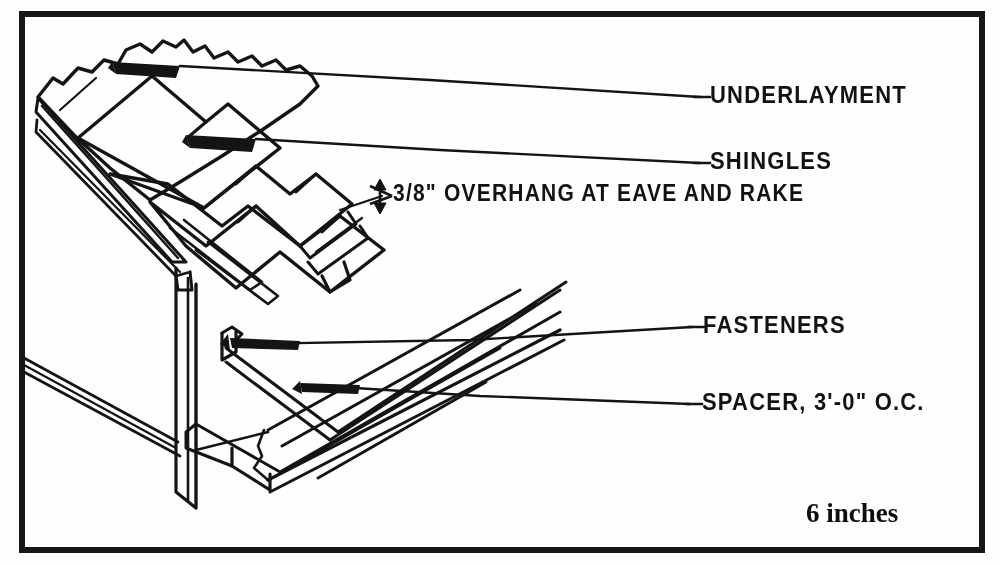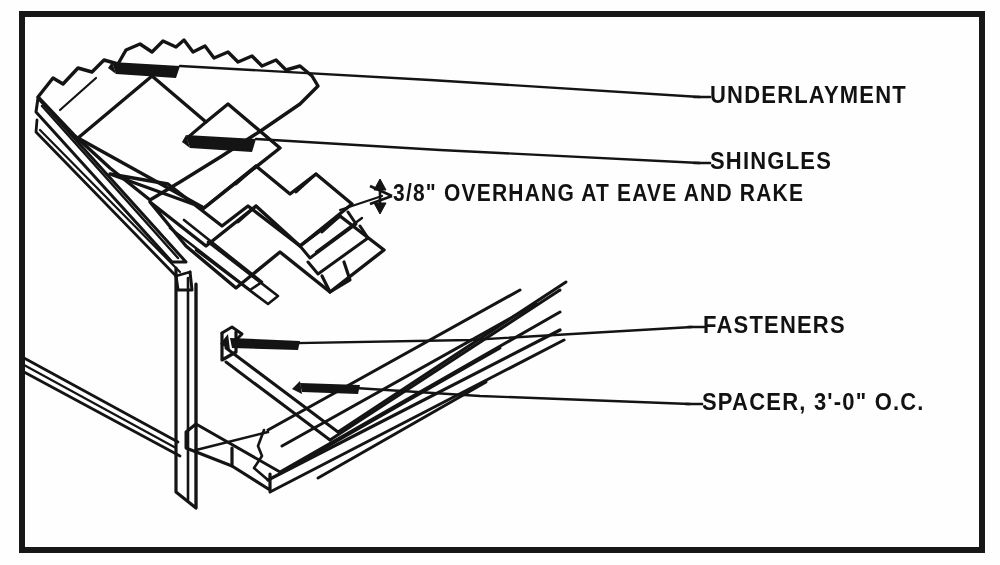--- a/index.html
+++ b/index.html
@@ -175,14 +175,15 @@
   <div class="label-text label-underlayment">UNDERLAYMENT</div>
 
   <div class="label-text label-shingles">SHINGLES</div>
 
   <div class="label-text label-overhang">3/8" OVERHANG AT EAVE AND RAKE</div>
 
   <div class="label-text label-fasteners">FASTENERS</div>
 
   <div class="label-text label-spacer">SPACER, 3'-0" O.C.</div>
 
+  <div class="caption-scale">6 inches</div>
 
 </div>
 
 </body></html>

